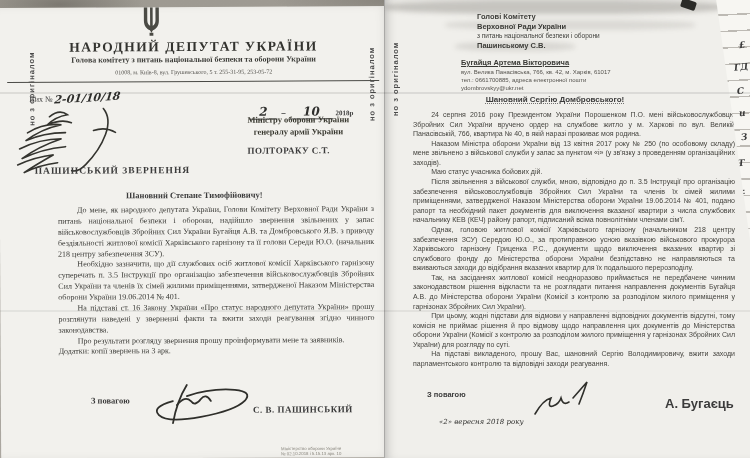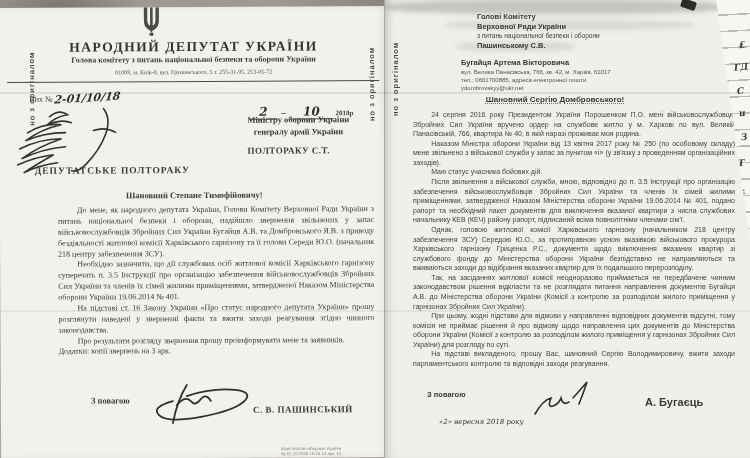--- a/index.html
+++ b/index.html
@@ -46,27 +46,27 @@
   .lp-body p{margin:0;text-indent:2.4em;}
   .lp-attach{margin-top:9px;text-indent:0 !important;}
   .lp-close{position:absolute;left:90px;top:388px;font-weight:bold;font-size:8.5px;}
   .lp-signer{position:absolute;left:252px;top:398px;font-weight:bold;font-size:9px;letter-spacing:.5px;}
   .lp-stamp{position:absolute;left:230px;top:440px;width:160px;text-align:center;font-size:6px;line-height:1.2;color:#8a877f;transform:scale(.72);transform-origin:center top;font-family:"Liberation Sans",sans-serif;}
   .sig{position:absolute;}
   
   .rp-addr{position:absolute;left:76px;top:12px;font-size:7.5px;line-height:1.35;color:#3c3c38;margin-left:16px;}
   .rp-addr .b{font-weight:bold;}
   .rp-applicant{position:absolute;left:76px;top:58px;font-size:6px;line-height:1.35;color:#55534e;}
-  .rp-applicant .name{font-weight:bold;font-size:7.5px;color:#3a3a36;}
+  .rp-applicant .name{font-weight:bold;font-size:7.5px;color:#3a3a36;text-decoration:underline;}
   .rp-salut{position:absolute;left:0;top:95px;width:340px;text-align:center;font-weight:bold;font-size:8px;
     text-decoration:underline dotted rgba(60,60,60,.7);}
   .rp-body{position:absolute;left:28px;top:110px;width:322px;font-size:7px;line-height:1.37;text-align:justify;color:#45443f;}
   .rp-body p{margin:0;text-indent:2.6em;}
   .rp-close{position:absolute;left:42px;top:390px;font-weight:bold;font-size:7.5px;}
-  .rp-signer{position:absolute;left:260px;top:396px;font-weight:bold;font-size:11px;}
+  .rp-signer{position:absolute;left:280px;top:396px;font-weight:bold;font-size:13px;}
   .rp-date{position:absolute;left:18px;top:418px;font-size:7px;color:#55534e;margin-left:36px;}
   .clip-mark{position:absolute;left:681px;top:0;width:15px;height:9px;background:#2b2b28;border-radius:2px;transform:rotate(18deg);}
   svg{display:block;}
 </style>
 </head>
 <body>
 
 <div class="photo">
 
   <div class="ruled-page">
@@ -116,21 +116,21 @@
         <path d="M86,28 q12,-4 22,2"></path>
       </g>
     </svg>
 
     <div class="lp-addressee">
       <div>Міністру оборони України</div>
       <div>генералу армії України</div>
     </div>
     <div class="lp-polt">ПОЛТОРАКУ С.Т.</div>
 
-    <div class="lp-doctype">ДЕПУТАТСЬКЕ ПОЛТОРАКУ</div>
+    <div class="lp-doctype">ПАШИНСЬКИЙ ЗВЕРНЕННЯ</div>
     <div class="lp-salut">Шановний Степане Тимофійовичу!</div>
 
     <div class="lp-body">
       <p>До мене, як народного депутата України, Голови Комітету Верховної Ради України з питань національної безпеки і оборони, надійшло звернення звільнених у запас військовослужбовців Збройних Сил України Бугайця А.В. та Домбровського Я.В. з приводу бездіяльності житлової комісії Харківського гарнізону та її голови Середи Ю.О. (начальник 218 центру забезпечення ЗСУ).</p>
       <p>Необхідно зазначити, що дії службових осіб житлової комісії Харківського гарнізону суперечать п. 3.5 Інструкції про організацію забезпечення військовослужбовців Збройних Сил України та членів їх сімей жилими приміщеннями, затвердженої Наказом Міністерства оборони України 19.06.2014 № 401.</p>
       <p>На підставі ст. 16 Закону України «Про статус народного депутата України» прошу розглянути наведені у зверненні факти та вжити заходи реагування згідно чинного законодавства.</p>
       <p>Про результати розгляду звернення прошу проінформувати мене та заявників.</p>
       <p class="lp-attach">Додатки: копії звернень на 3 арк.</p>
     </div>
 

